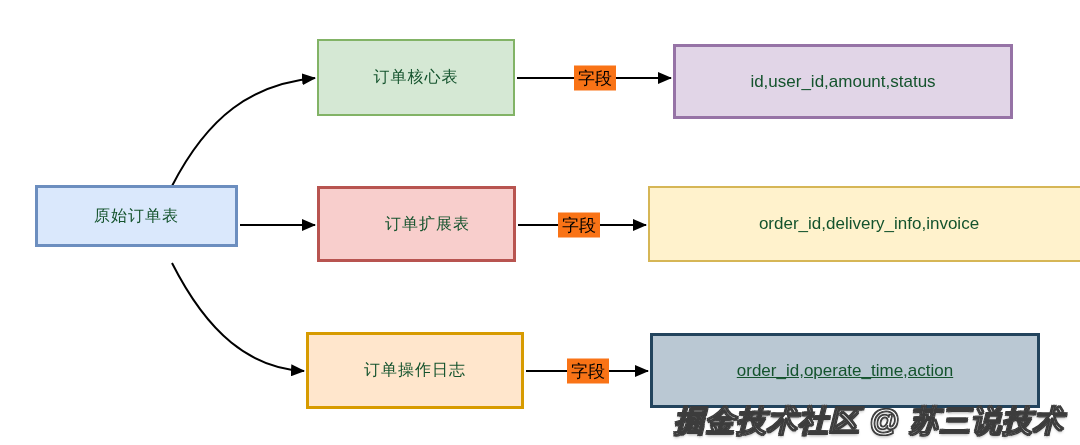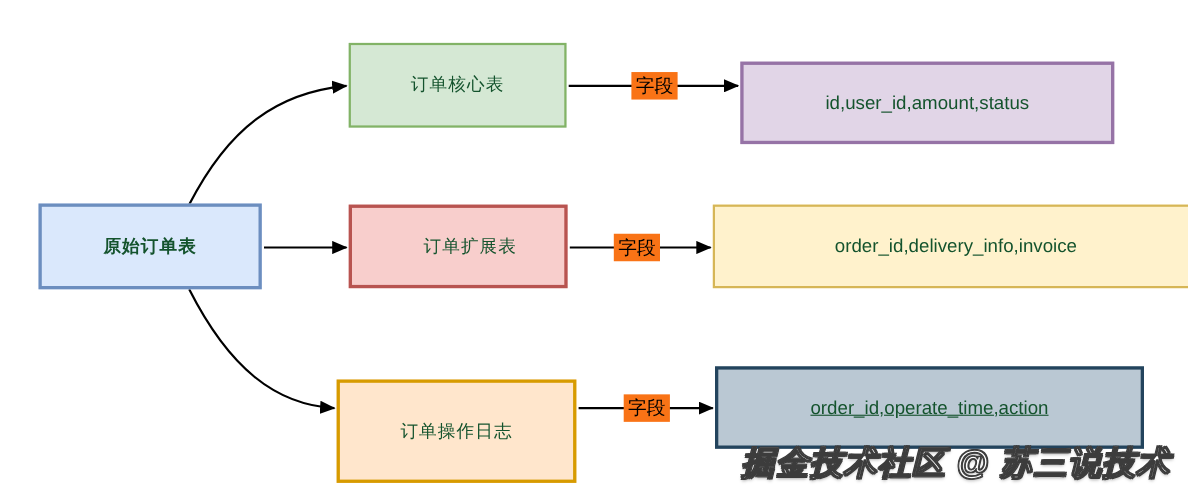--- a/index.html
+++ b/index.html
@@ -25,25 +25,25 @@
     box-sizing: border-box;
     border: 3px solid #000;
     display: flex;
     align-items: center;
     justify-content: center;
     color: #14532d;
     text-align: center;
   }
   .node .node-label { font-size: 16px; letter-spacing: 1px; }
   .node.fields .node-label { font-size: 17px; letter-spacing: 0; }
-  .n-source { left: 35px;  top: 185px; width: 203px; height: 78px; font-weight: bold; }
+  .n-source { left: 35px;  top: 185px; width: 203px; height: 62px; }
   .n-core   { left: 317px; top: 39px;  width: 198px; height: 77px; border-width: 2px; }
   .n-ext    { left: 317px; top: 186px; width: 199px; height: 76px; }
-  .n-log    { left: 306px; top: 345px; width: 218px; height: 94px; }
-  .n-f1     { left: 673px; top: 56px;  width: 340px; height: 75px; }
+  .n-log    { left: 306px; top: 332px; width: 218px; height: 77px; }
+  .n-f1     { left: 673px; top: 44px;  width: 340px; height: 75px; }
   .n-f2     { left: 648px; top: 186px; width: 442px; height: 76px; border-width: 2px; }
   .n-f3     { left: 650px; top: 333px; width: 390px; height: 75px; }
   .edge-label {
     position: absolute;
     transform: translate(-50%, -50%);
     background: #f97316;
     padding: 1px 4px;
     font-size: 17px;
     color: #000;
     white-space: nowrap;

